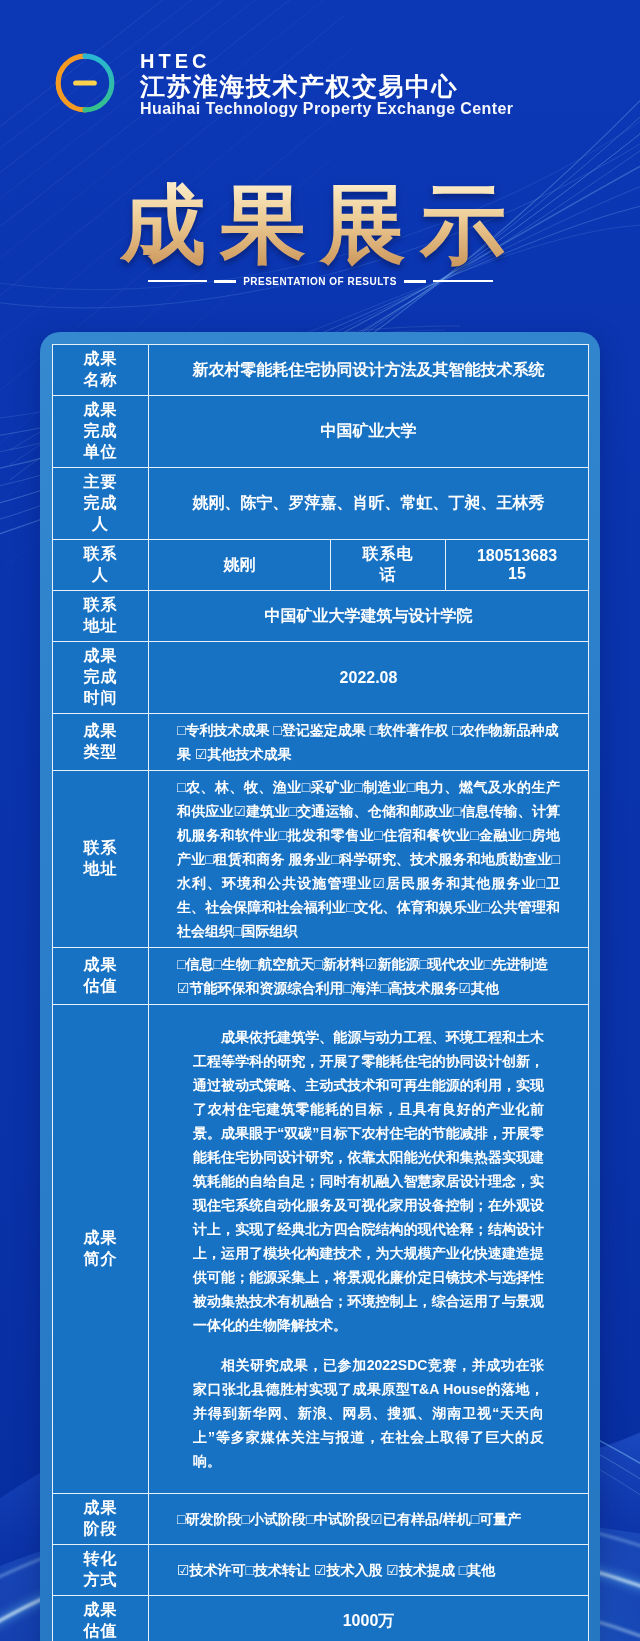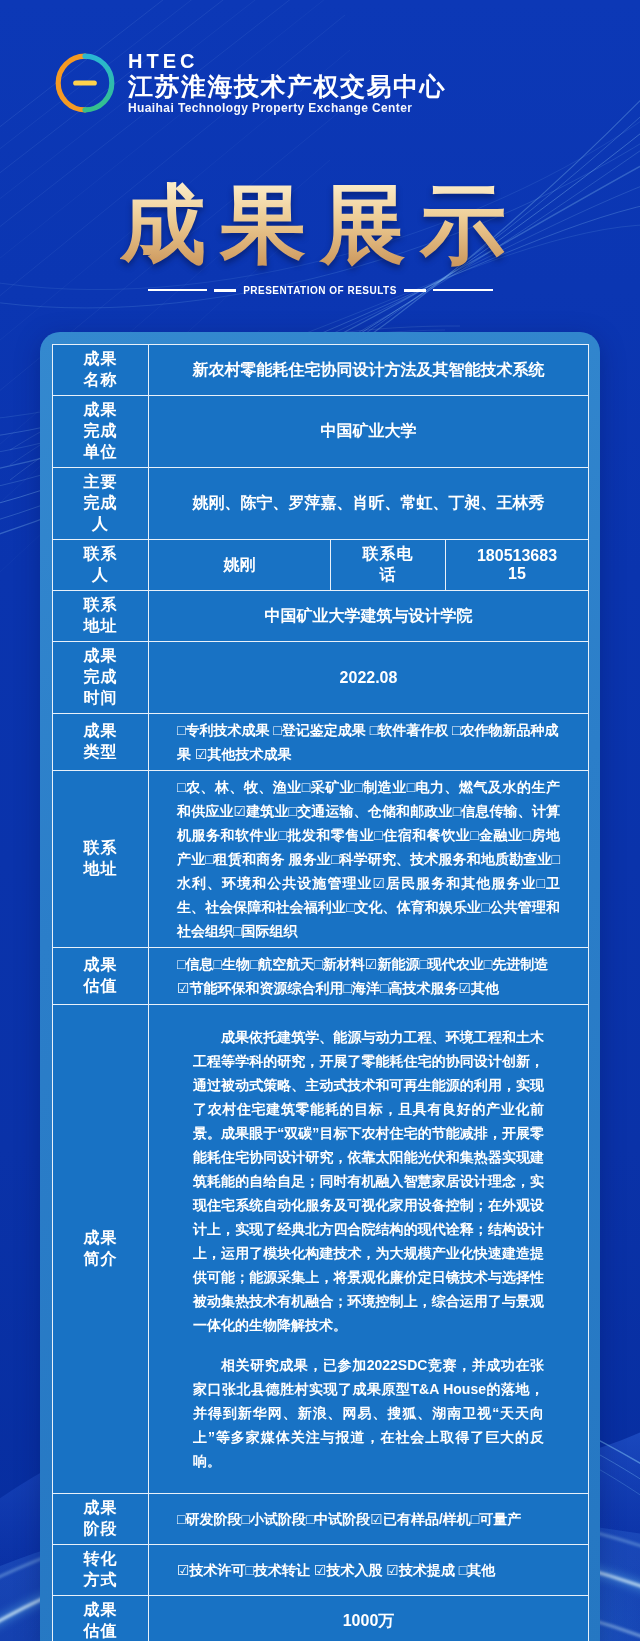--- a/index.html
+++ b/index.html
@@ -12,37 +12,37 @@
   .page{
     position:relative;width:640px;height:1641px;overflow:hidden;
     background:linear-gradient(180deg,#0c38b6 0%,#0a34ae 35%,#0a32a8 70%,#062d9e 100%);
   }
   svg.bg{position:absolute;left:0;top:0;z-index:0;}
   .fg{position:relative;z-index:1;}
 
   
   .brand{position:absolute;left:52px;top:50px;display:flex;align-items:center;}
   .brand .logo{width:66px;height:66px;flex:0 0 auto;}
-  .brand .words{margin-left:10px;color:#ffffff;}
+  .brand .words{margin-left:22px;color:#ffffff;}
   .brand .acronym{font-size:20px;font-weight:700;letter-spacing:4px;line-height:20px;}
   .brand .cn{font-size:25px;font-weight:700;letter-spacing:1.5px;line-height:30px;}
-  .brand .en{font-size:12px;font-weight:700;letter-spacing:.4px;line-height:15px;opacity:.96;}
+  .brand .en{font-size:16px;font-weight:700;letter-spacing:.4px;line-height:15px;opacity:.96;text-align:center;}
 
   
   .banner{position:absolute;left:0;top:178px;width:640px;text-align:center;}
   .banner .title{
     font-family:"Liberation Serif","DejaVu Serif",serif;
     font-size:86px;font-weight:800;letter-spacing:14px;line-height:1.1;
     background:linear-gradient(180deg,#fdf0cf 0%,#ecca92 45%,#c79055 100%);
     -webkit-background-clip:text;background-clip:text;color:transparent;
     filter:drop-shadow(0 4px 3px rgba(0,10,60,.45));
     display:inline-block;
   }
   .banner .sub{
-    width:345px;margin:12px auto 0;display:flex;align-items:center;gap:7px;
+    width:345px;margin:3px auto 0;display:flex;align-items:center;gap:7px;
   }
   .banner .sub .line{flex:1;height:2px;background:#ffffff;}
   .banner .sub .dash{width:22px;height:3px;background:#ffffff;flex:0 0 auto;}
   .banner .sub .subtext{
     color:#ffffff;font-size:10px;font-weight:700;letter-spacing:.5px;white-space:nowrap;
   }
 
   
   .panel{
     position:absolute;left:40px;top:332px;width:560px;box-sizing:border-box;

